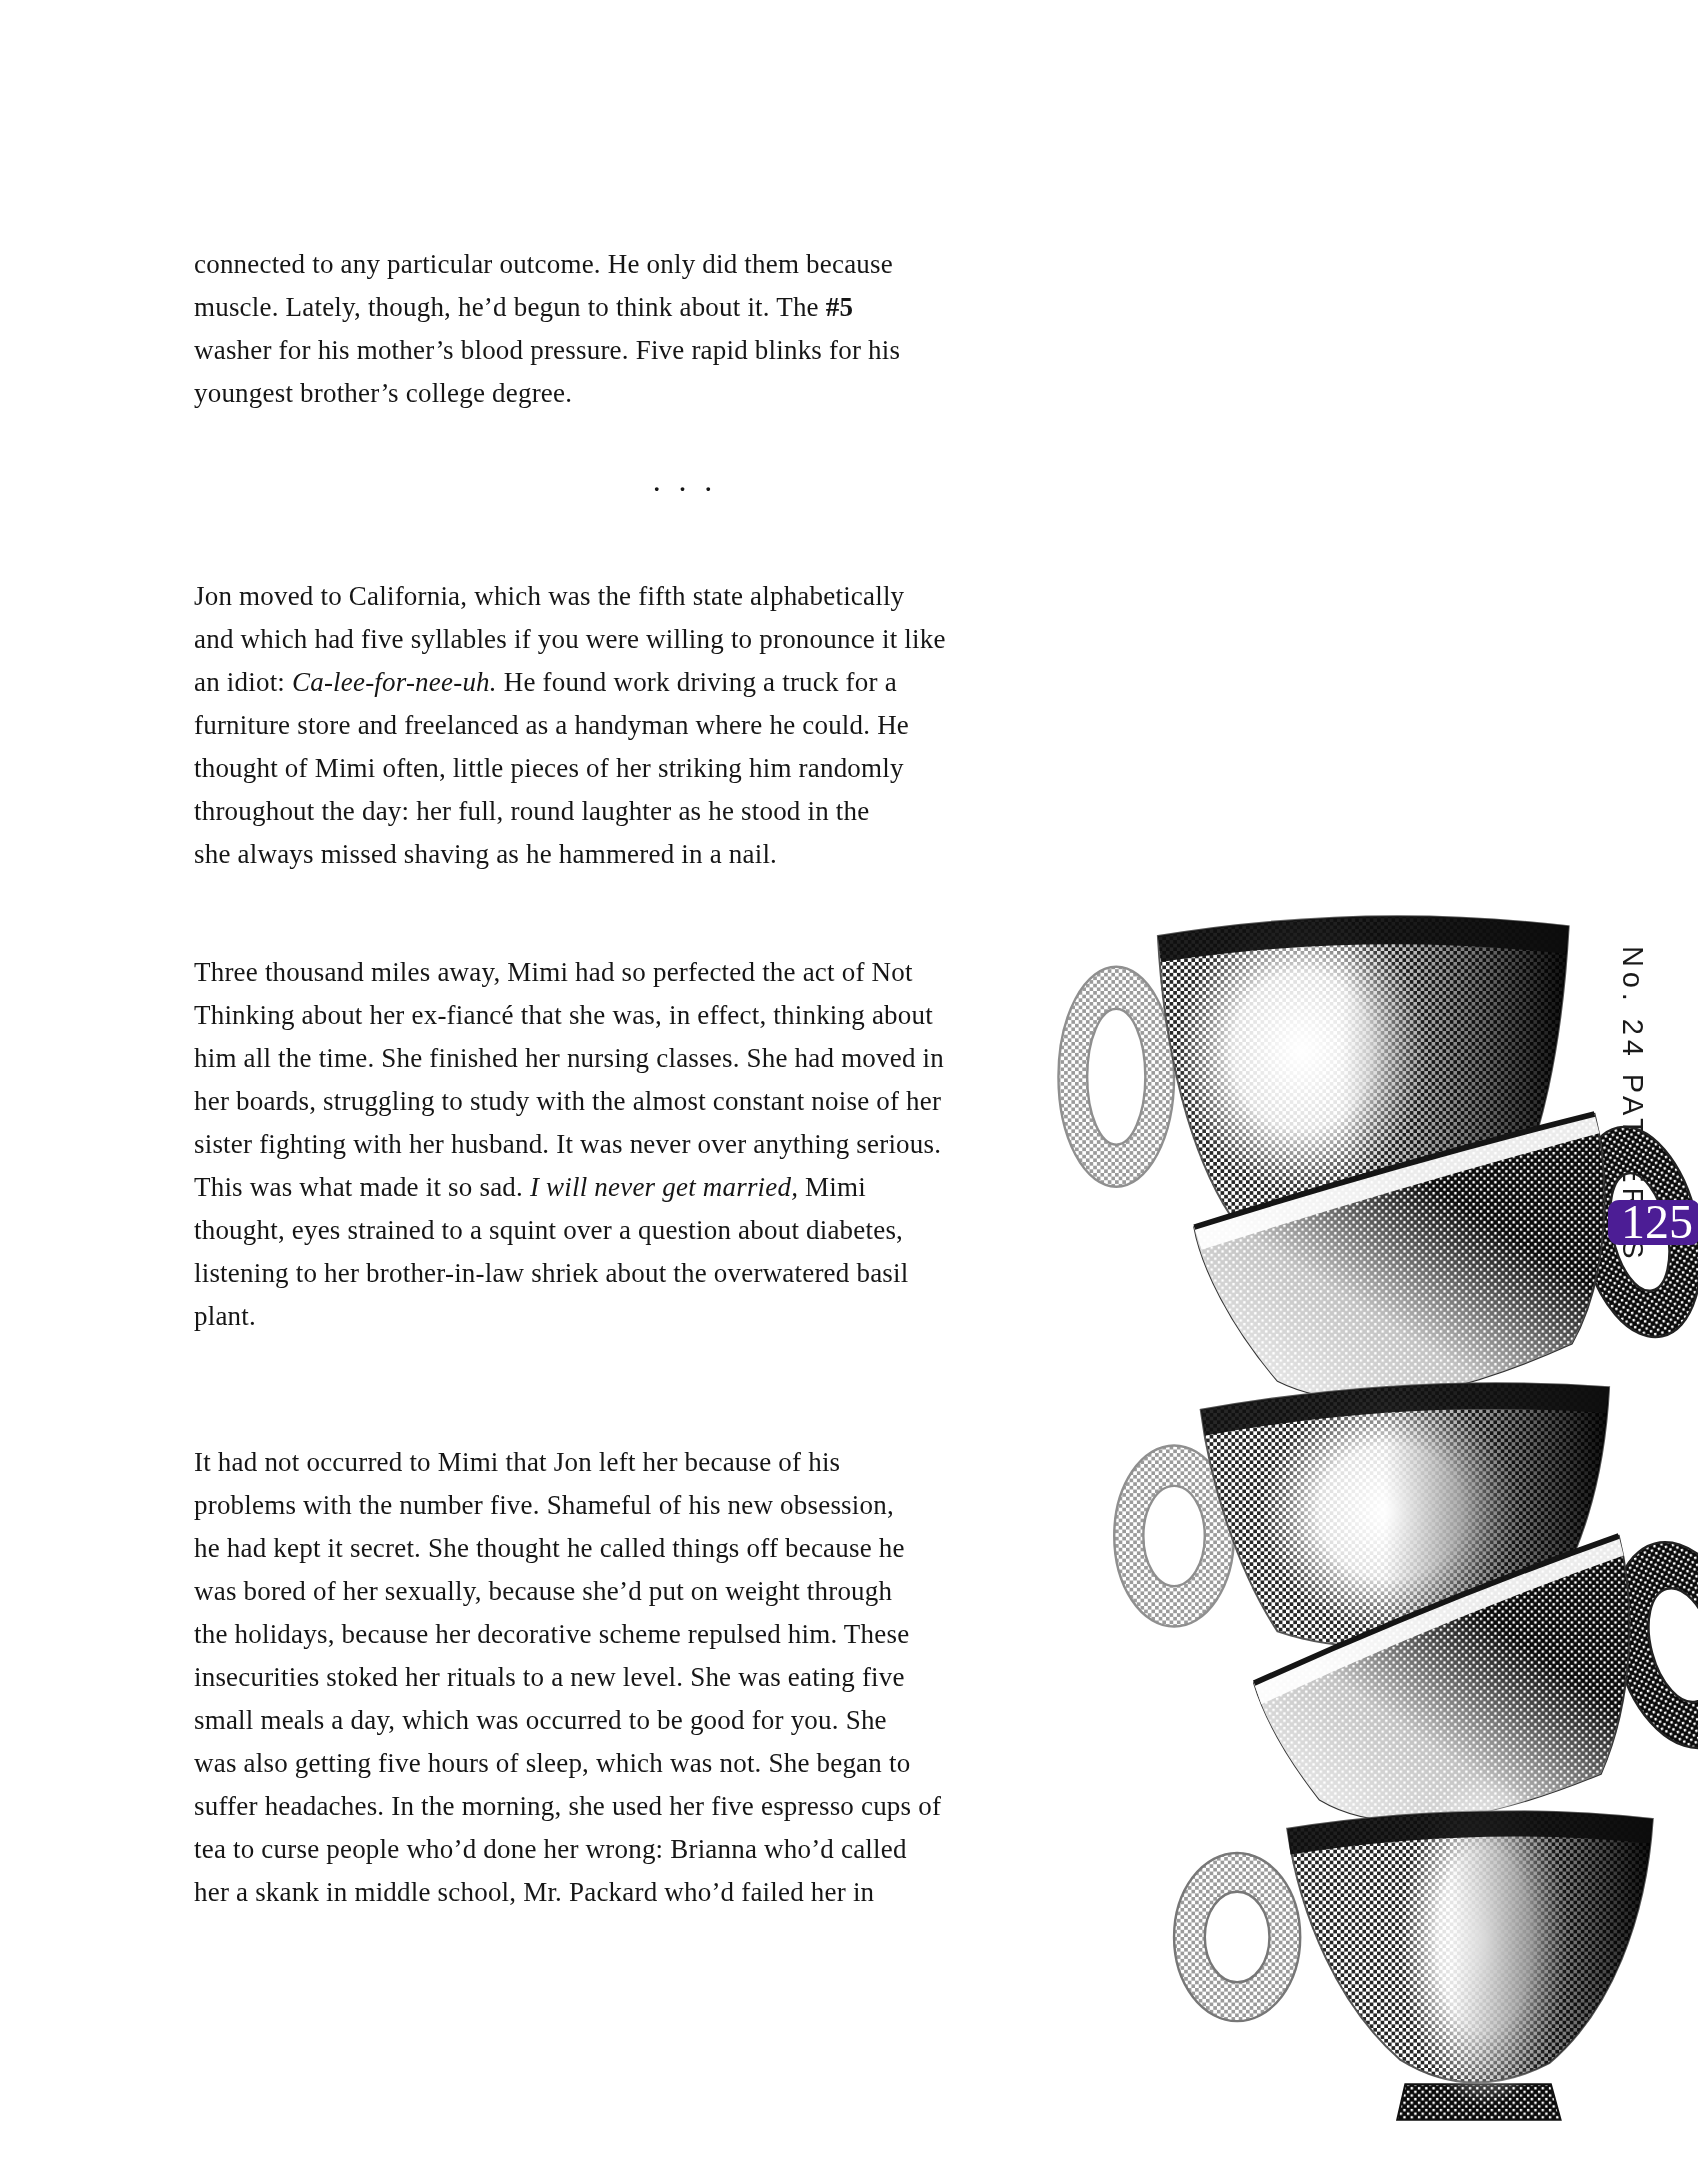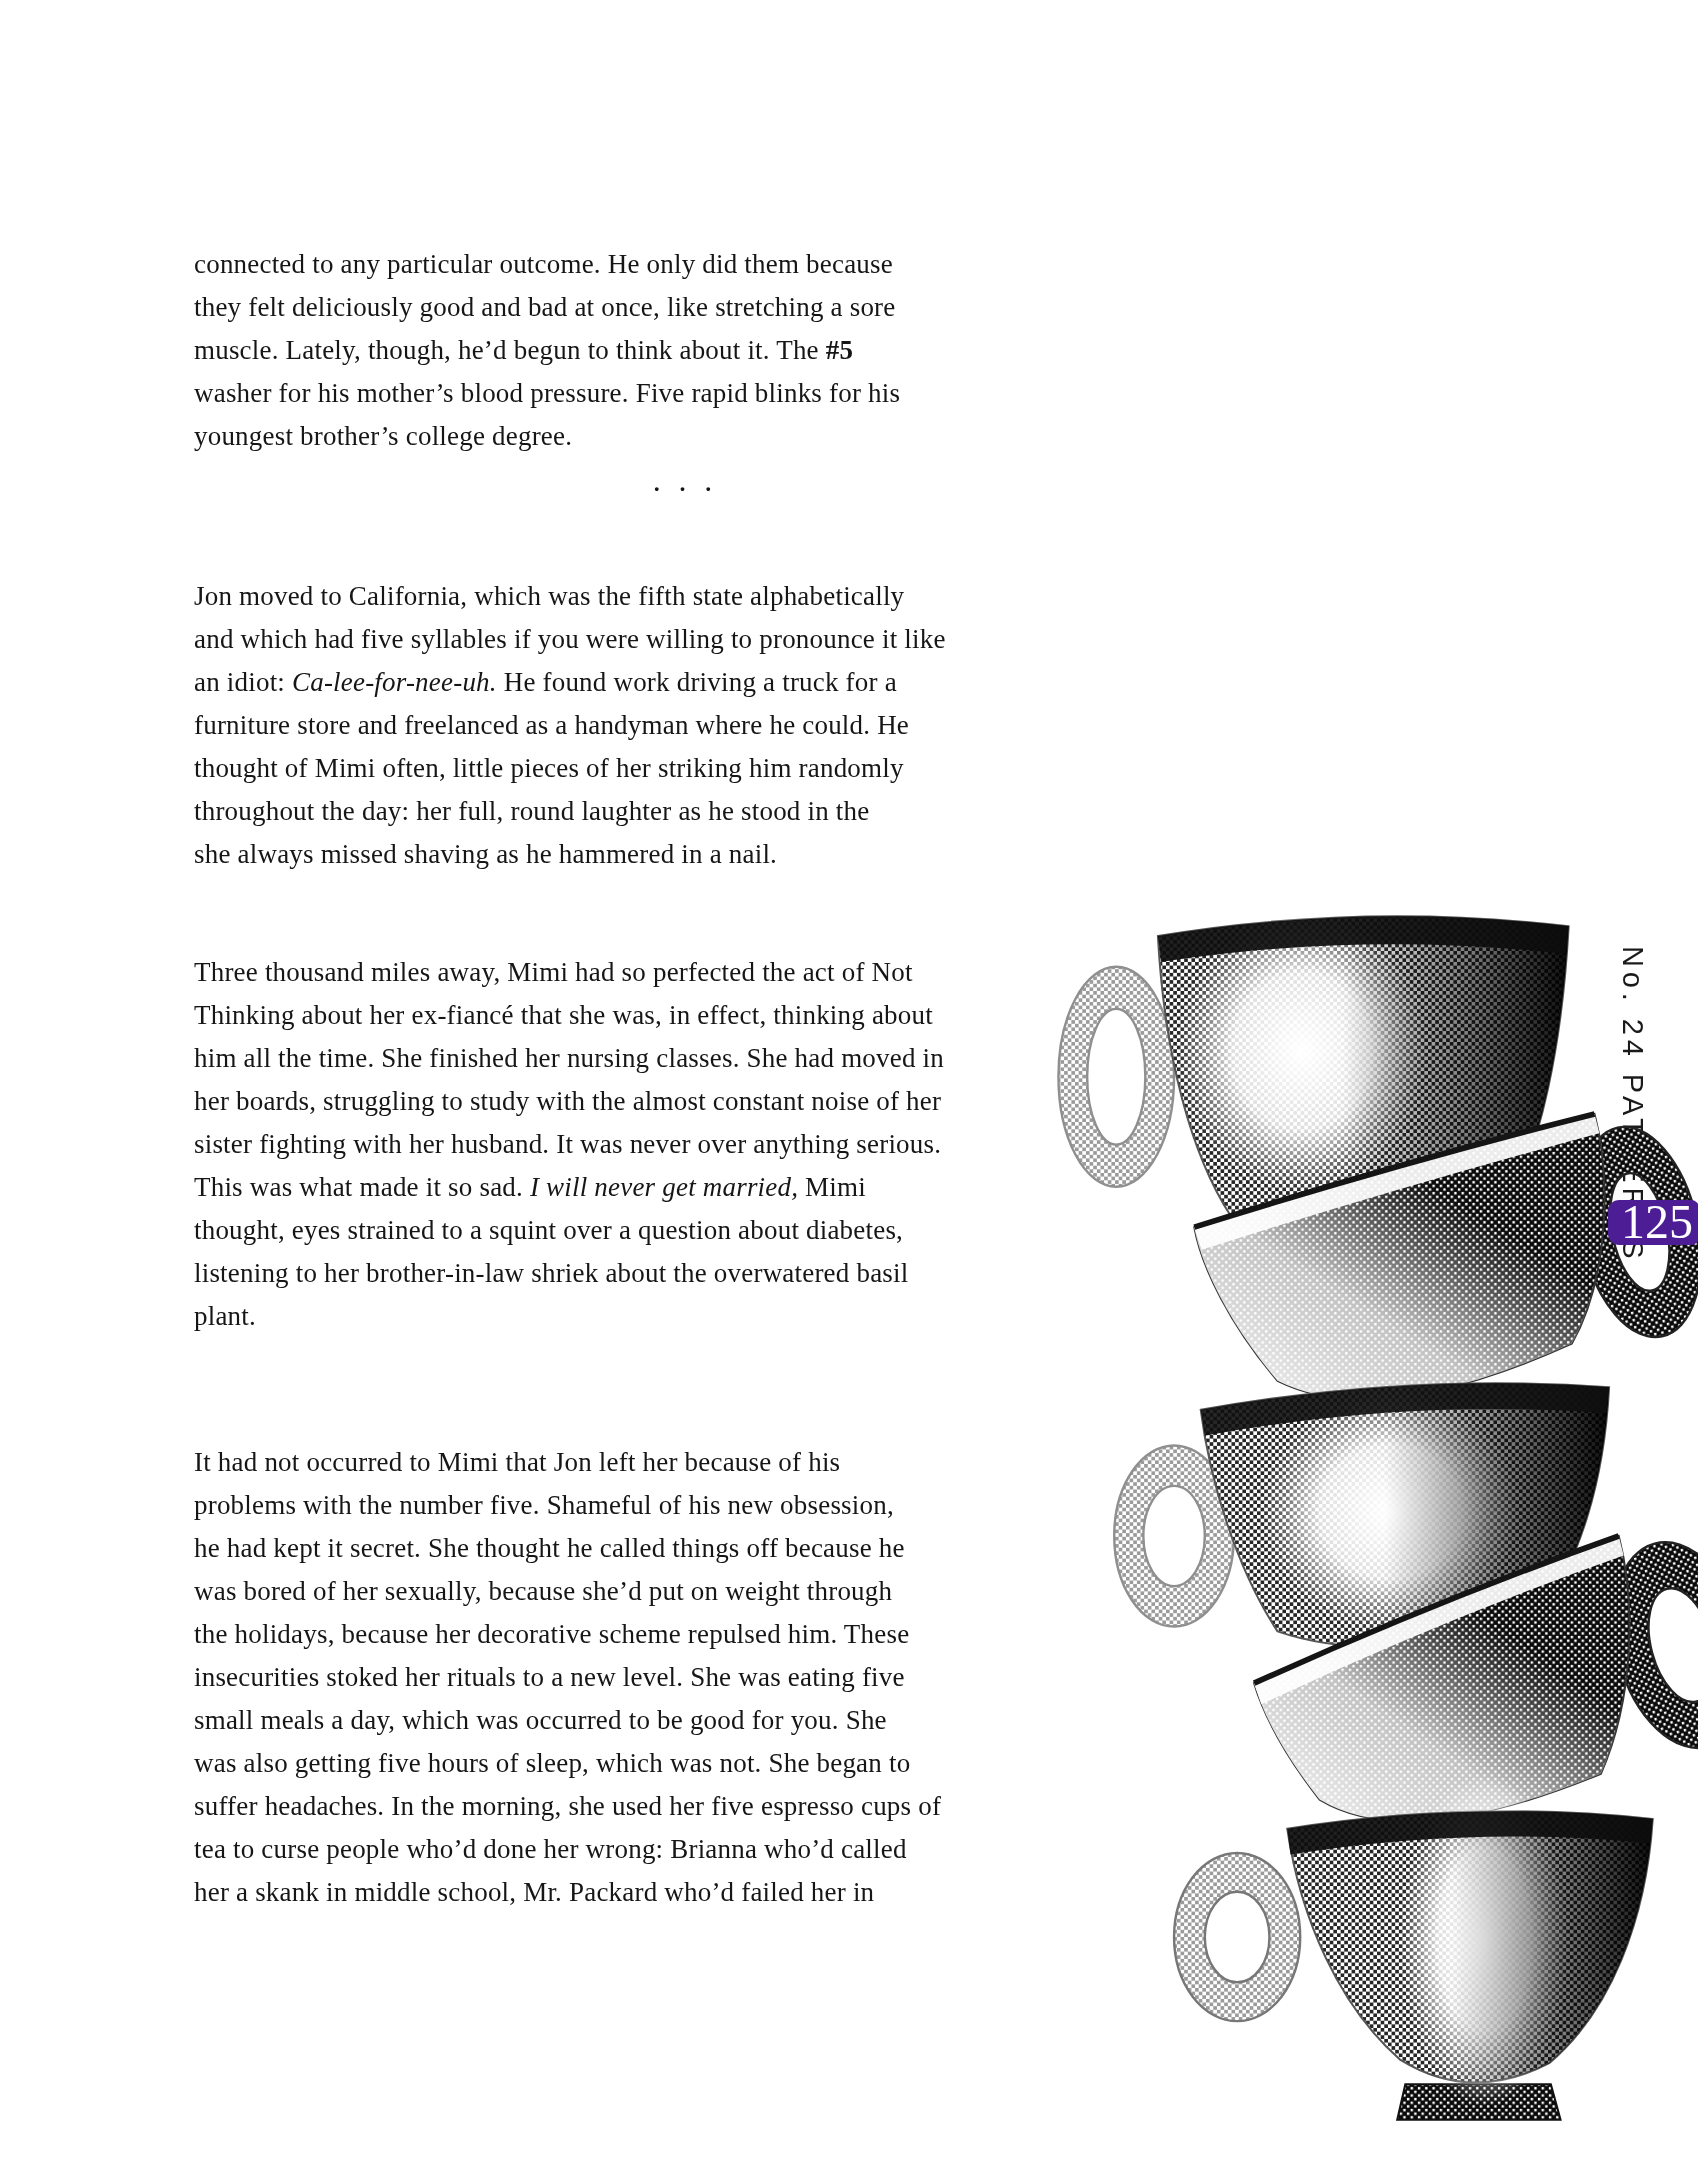--- a/index.html
+++ b/index.html
@@ -74,21 +74,20 @@
 </style>
 </head>
 <body>
 
 <div class="page">
 
   <div class="text-col">
     <div class="separator">. . .</div>
   <div class="para para-1">
         <div class="line"><span>connected to any particular outcome. He only did them because</span></div>
-        <div class="line"><span>they felt deliciously good and bad at once, like stretching a sore</span></div>
         <div class="line"><span>muscle. Lately, though, he’d begun to think about it. The </span><span class="bd">#5</span></div>
         <div class="line"><span>washer for his mother’s blood pressure. Five rapid blinks for his</span></div>
         <div class="line"><span>youngest brother’s college degree.</span></div>
       </div>
       <div class="para para-2">
         <div class="line"><span>Jon moved to California, which was the fifth state alphabetically</span></div>
         <div class="line"><span>and which had five syllables if you were willing to pronounce it like</span></div>
         <div class="line"><span>an idiot: </span><span class="it">Ca-lee-for-nee-uh.</span><span> He found work driving a truck for a</span></div>
         <div class="line"><span>furniture store and freelanced as a handyman where he could. He</span></div>
         <div class="line"><span>thought of Mimi often, little pieces of her striking him randomly</span></div>

